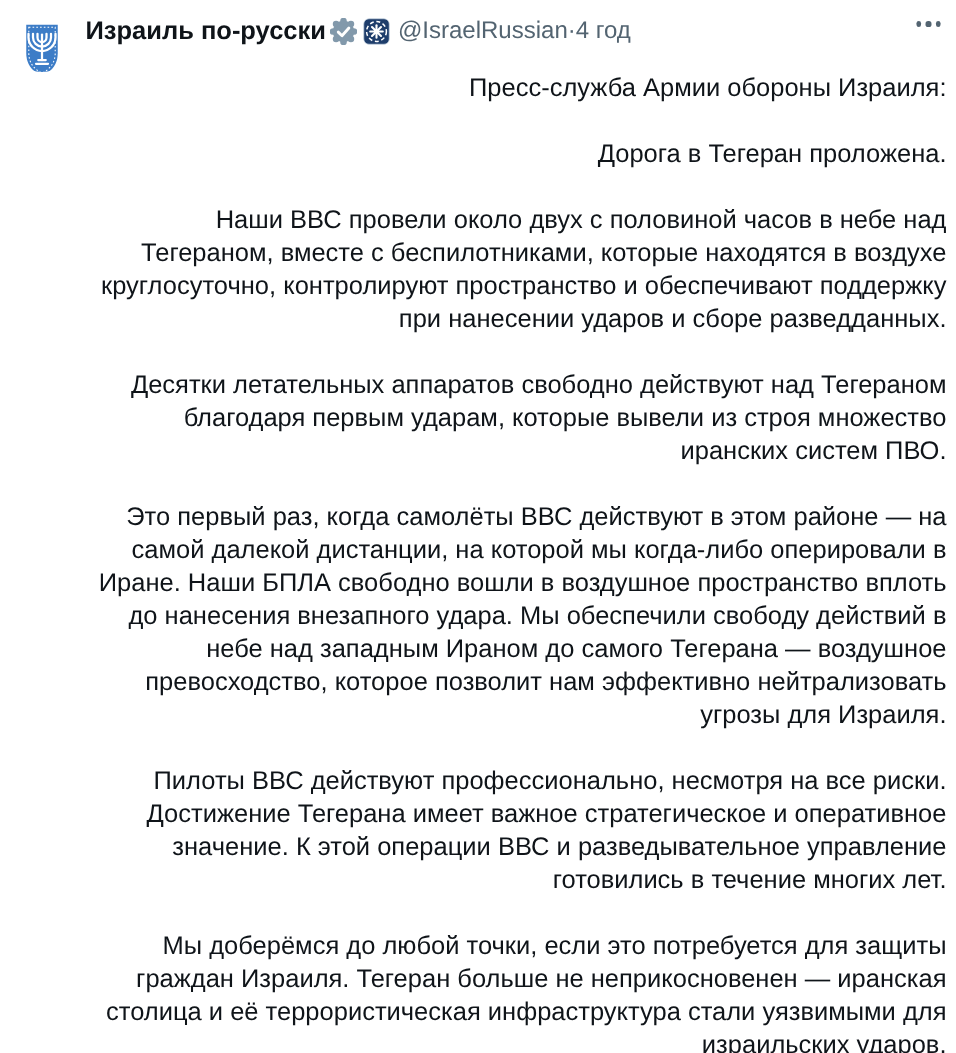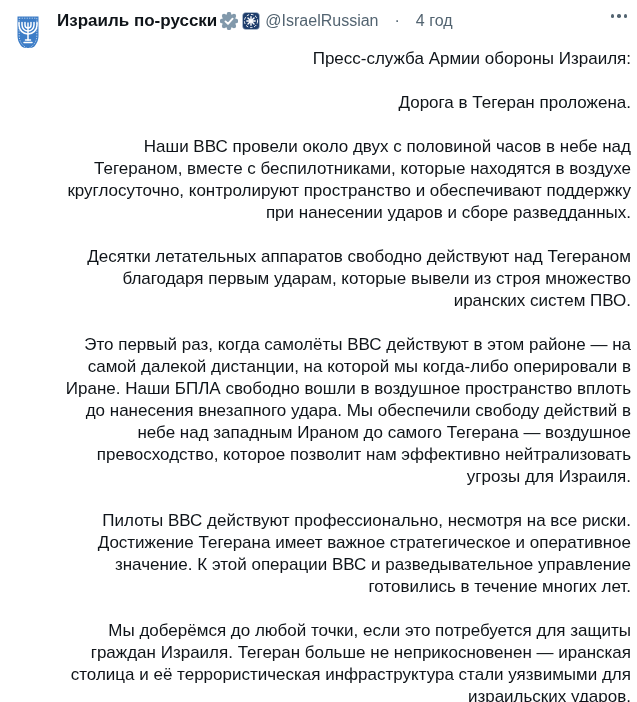--- a/index.html
+++ b/index.html
@@ -37,21 +37,21 @@
     cursor: pointer;
   }
   .badge { margin-left: 3px; display: inline-flex; align-items: center; }
   .verified { cursor: pointer; }
   .gov-badge { cursor: pointer; margin-left: 4px; }
   .handle-group {
     margin-left: 5px;
     font-size: 16px;
     color: #536471;
     display: inline-flex;
-    gap: 16px;
+    gap: 0;
     align-items: center;
   }
   .handle { cursor: pointer; }
   .timestamp { cursor: pointer; }
   .more-btn {
     margin-left: auto;
     align-self: flex-start;
     display: flex;
     gap: 3px;
     padding: 6px 4px;

